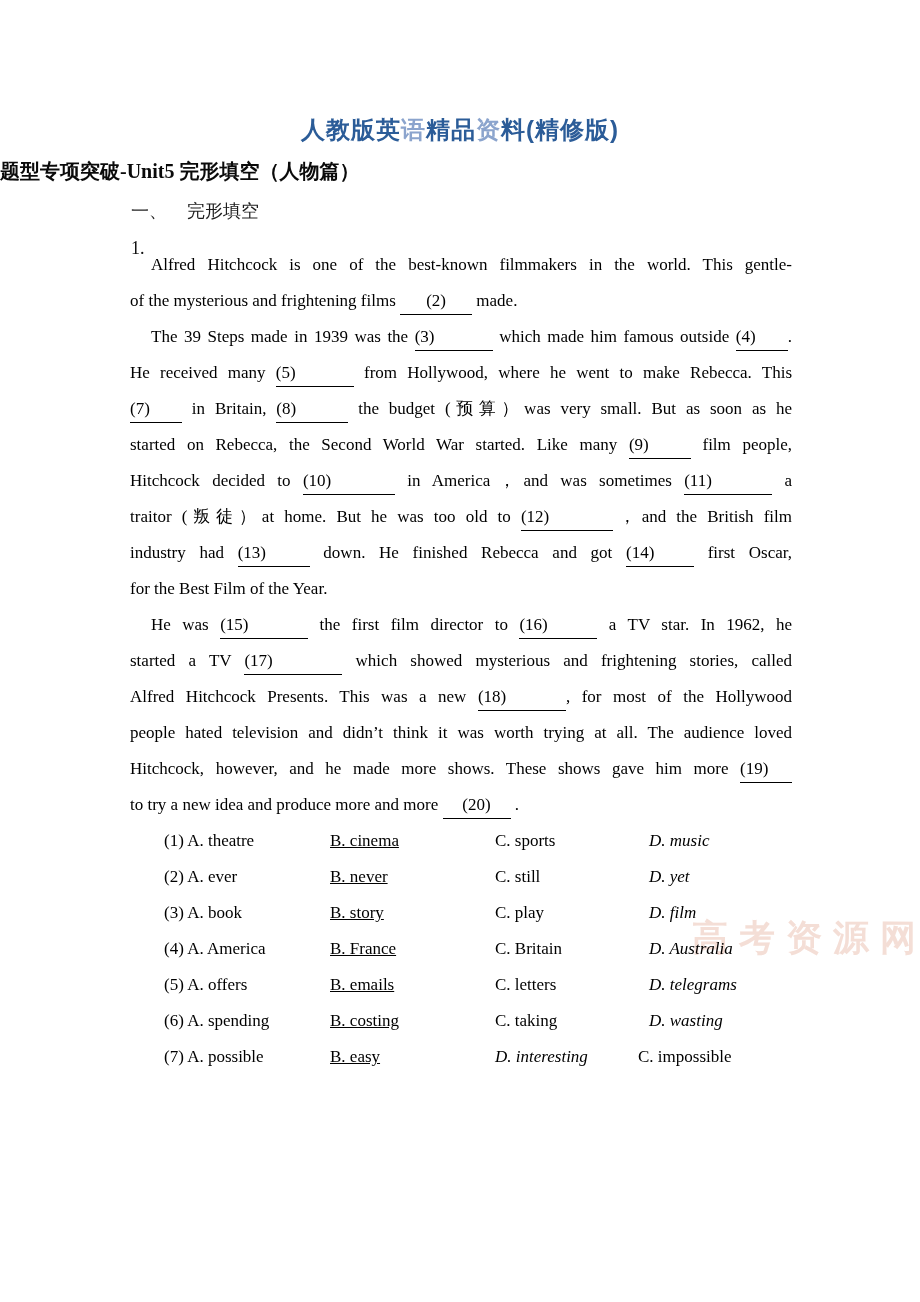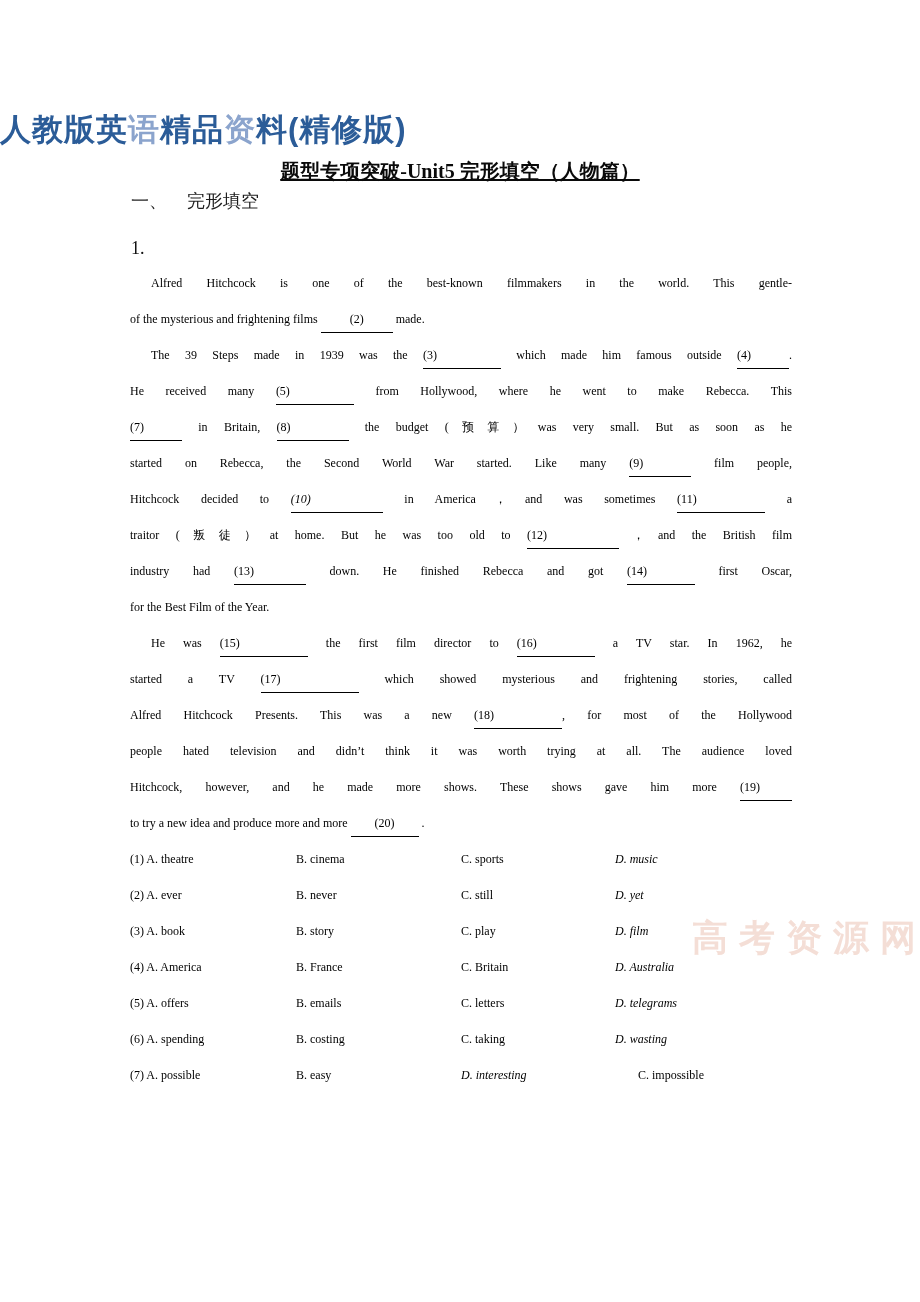--- a/index.html
+++ b/index.html
@@ -10,64 +10,64 @@
     background: #ffffff;
     overflow: hidden;
     font-family: "Liberation Serif", serif;
     color: #000000;
   }
   .doc-title {
     position: absolute;
     top: 108px;
     left: 0;
     width: 100%;
+    text-align: center;
     font-family: "Liberation Sans", sans-serif;
     font-weight: bold;
-    font-size: 31px;
+    font-size: 24px;
     line-height: 44px;
     color: #2b5c98;
     letter-spacing: 1px;
   }
   .doc-title .lt { color: #8ba4cd; }
   .doc-subtitle {
     position: absolute;
     top: 157px;
     left: 0;
     width: 100%;
-    text-align: center;
+    text-align: left;
     font-family: "Liberation Serif", serif;
     font-weight: bold;
     font-size: 20px;
     line-height: 28px;
     color: #0a0a0a;
-    text-decoration: underline;
   }
   .section-heading {
     position: absolute;
-    top: 188px;
+    top: 198px;
     left: 131px;
     font-size: 18px;
     line-height: 26px;
     color: #1c1c1c;
   }
   .section-heading .marker { margin-right: 20px; }
   .exercise-number {
     position: absolute;
     top: 236px;
     left: 131px;
     font-size: 18px;
     line-height: 24px;
     color: #111111;
   }
   .content {
     position: absolute;
-    top: 265px;
+    top: 247px;
     left: 130px;
     width: 662px;
-    font-size: 12px;
+    font-size: 17px;
   }
   .line {
     height: 36px;
     line-height: 36px;
     white-space: normal;
   }
   .line.j {
     text-align: justify;
     text-align-last: justify;
     text-justify: inter-word;
@@ -76,24 +76,24 @@
   .blank {
     display: inline-block;
     border-bottom: 1px solid #000;
     text-align: center;
     text-indent: 0;
     height: 27px;
     line-height: 28px;
     vertical-align: baseline;
   }
   .options { margin: 0; }
-  .options .row { display: flex; height: 36px; line-height: 36px; }
+  .options .row { display: flex; height: 36px; line-height: 36px; margin-left: 34px; }
   .options .c  { white-space: nowrap; }
   .options .c1 { width: 166px; }
-  .options .c2 { width: 165px; }
+  .options .c2 { width: 165px; text-decoration: underline; }
   .options .c3 { width: 154px; }
   .options .c4 { flex: 1; font-style: italic; }
   .watermark {
     position: absolute;
     left: 692px;
     top: 914px;
     font-family: "Liberation Sans", sans-serif;
     font-weight: bold;
     font-size: 36px;
     letter-spacing: 11px;
@@ -120,21 +120,21 @@
   <div class="watermark">高考资源网</div>
 
   <div class="content">
     <div>
         <div class="line j indent">Alfred Hitchcock is one of the best-known filmmakers in the world. This gentle-</div>
         <div class="line">of the mysterious and frightening films <span class="blank" style="width: 72px;">(2)</span> made.</div>
         <div class="line j indent">The 39 Steps made in 1939 was the <span class="blank" style="width: 78px;">(3)</span> which made him famous outside <span class="blank" style="width: 52px;">(4)</span>.</div>
         <div class="line j">He received many <span class="blank" style="width: 78px;">(5)</span> from Hollywood, where he went to make Rebecca. This</div>
         <div class="line j"><span class="blank" style="width: 52px;">(7)</span> in Britain, <span class="blank" style="width: 72px;">(8)</span> the budget (预算）was very small. But as soon as he</div>
         <div class="line j">started on Rebecca, the Second World War started. Like many <span class="blank" style="width: 62px;">(9)</span> film people,</div>
-        <div class="line j">Hitchcock decided to <span class="blank" style="width: 92px; font-style: italic;">(10)</span> in America，and was sometimes <span class="blank" style="width: 88px;">(11)</span> a</div>
+        <div class="line j">Hitchcock decided to <span class="blank" style="width: 92px;">(10)</span> in America，and was sometimes <span class="blank" style="width: 88px;">(11)</span> a</div>
         <div class="line j">traitor (叛徒）at home. But he was too old to <span class="blank" style="width: 92px;">(12)</span>，and the British film</div>
         <div class="line j">industry had <span class="blank" style="width: 72px;">(13)</span> down. He finished Rebecca and got <span class="blank" style="width: 68px;">(14)</span> first Oscar,</div>
         <div class="line">for the Best Film of the Year.</div>
         <div class="line j indent">He was <span class="blank" style="width: 88px;">(15)</span> the first film director to <span class="blank" style="width: 78px;">(16)</span> a TV star. In 1962, he</div>
         <div class="line j">started a TV <span class="blank" style="width: 98px;">(17)</span> which showed mysterious and frightening stories, called</div>
         <div class="line j">Alfred Hitchcock Presents. This was a new <span class="blank" style="width: 88px;">(18)</span>, for most of the Hollywood</div>
         <div class="line j">people hated television and didn’t think it was worth trying at all. The audience loved</div>
         <div class="line j">Hitchcock, however, and he made more shows. These shows gave him more <span class="blank" style="width: 52px;">(19)</span></div>
         <div class="line">to try a new idea and produce more and more <span class="blank" style="width: 68px;">(20)</span> .</div>
       </div>

